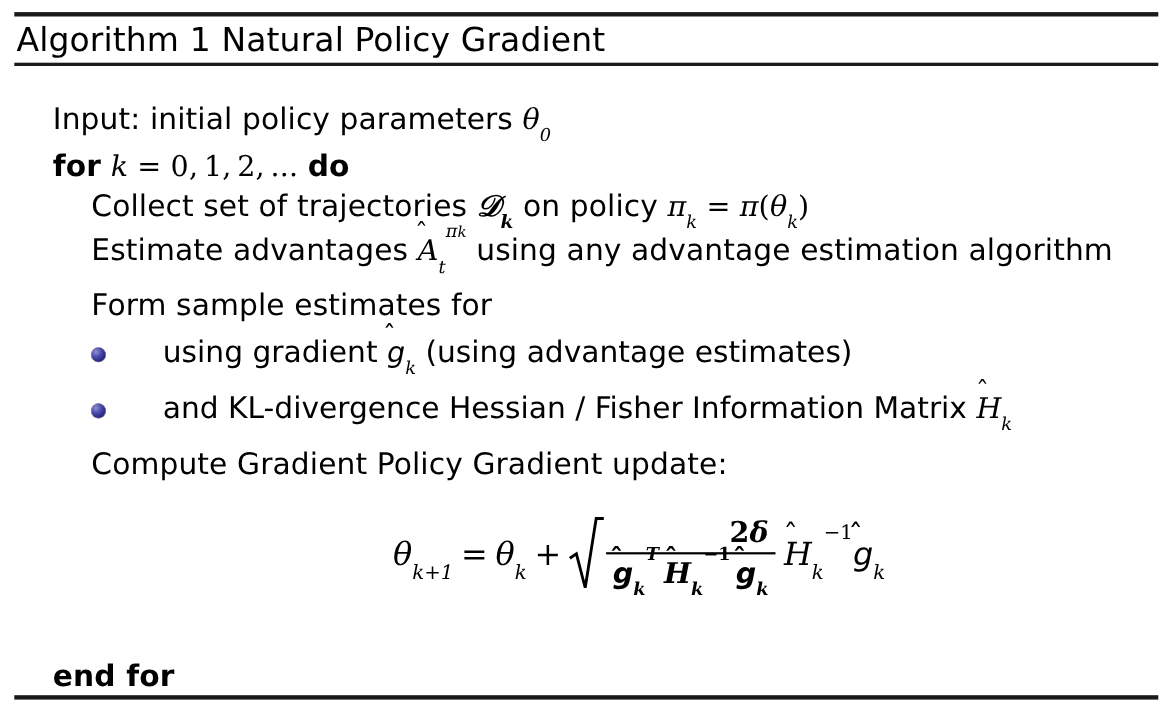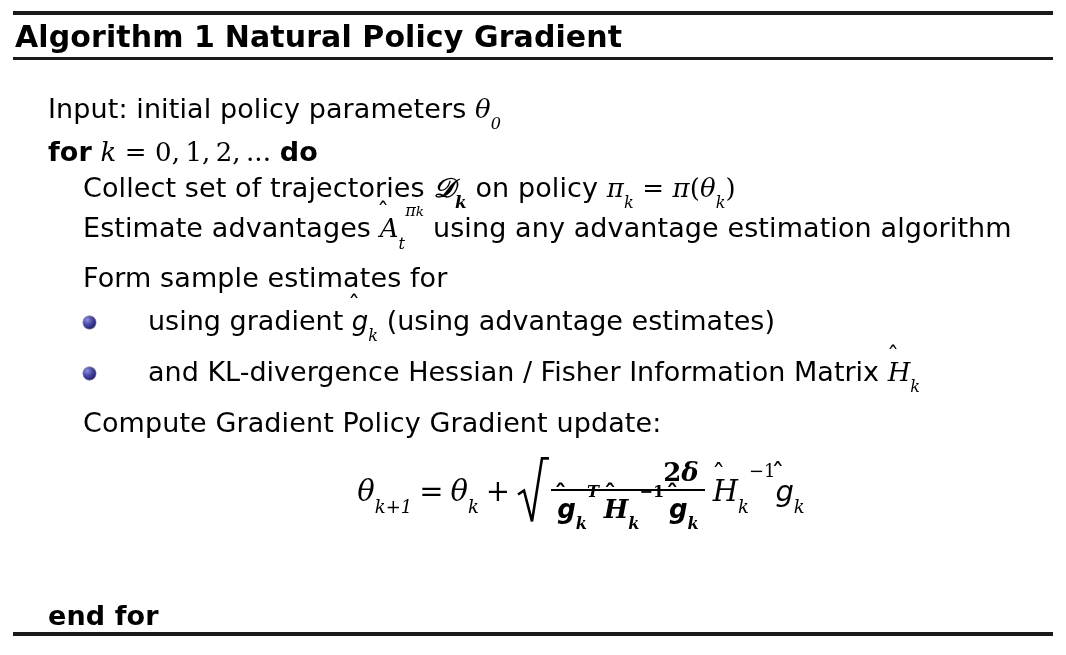--- a/index.html
+++ b/index.html
@@ -37,24 +37,24 @@
   .algo-title {
     position: absolute;
     left: 15px;
     top: 19px;
     font-size: 30px;
     line-height: 36px;
     white-space: nowrap;
     letter-spacing: .1px;
   }
   .algo-title .kw {
-    font-weight: 700;
+    font-weight: 400;
   }
   .algo-title .name {
-    font-weight: 700;
+    font-weight: 400;
   }
 
   
   .line {
     position: absolute;
     font-size: 27px;
     line-height: 32px;
     white-space: nowrap;
     letter-spacing: .1px;
   }
@@ -133,21 +133,21 @@
     position: absolute;
     left: 65px;
     top: 0;
     white-space: nowrap;
   }
 
   
   .equation {
     position: absolute;
     left: 0;
-    top: 457px;
+    top: 470px;
     width: 1066px;
     text-align: center;
     font-family: "DejaVu Serif", serif;
     font-size: 29px;
   }
   .eqinner {
     display: inline-block;
     white-space: nowrap;
     position: relative;
     left: 48px;

